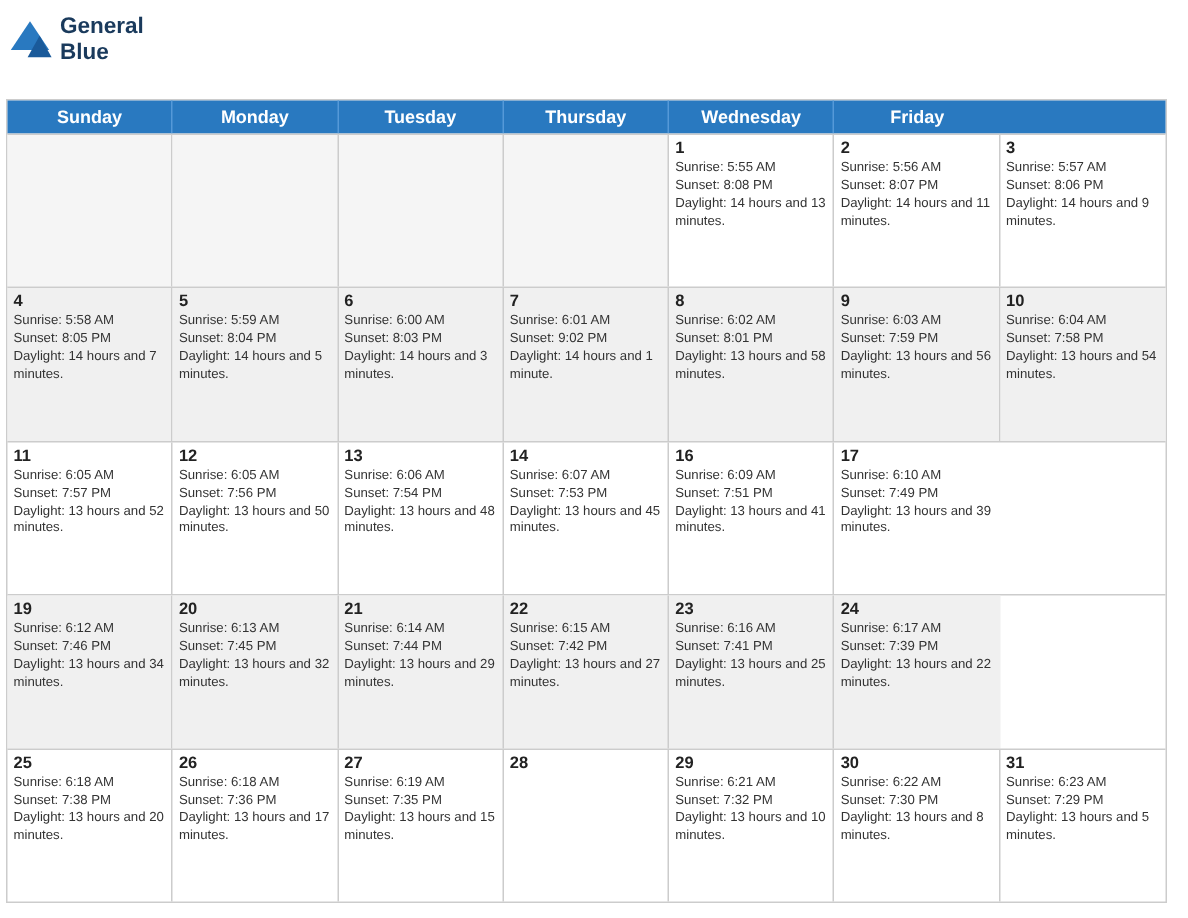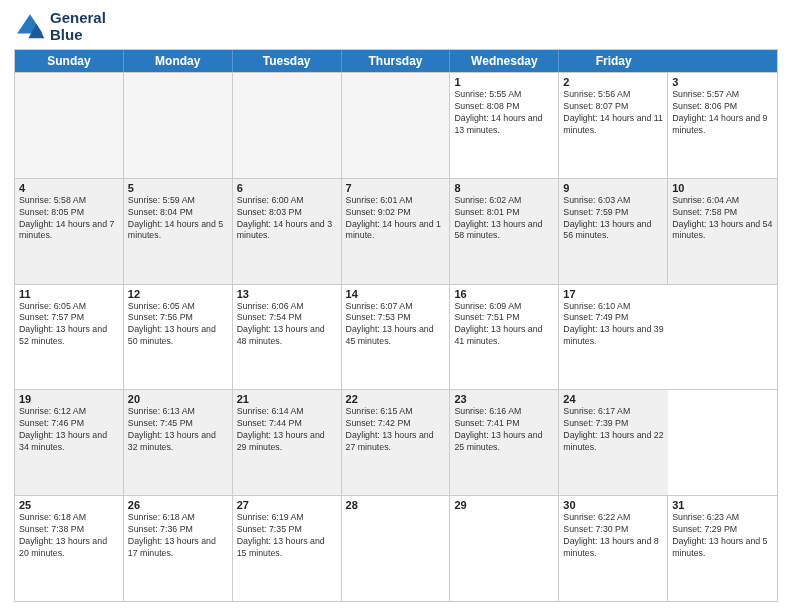--- a/index.html
+++ b/index.html
@@ -6,21 +6,21 @@
     body {
       font-family: Arial, sans-serif;
       background: #fff;
       width: 792px;
       height: 612px;
       overflow: hidden;
     }
     .page {
       width: 792px;
       height: 612px;
-      padding: 10px 14px 10px 14px;
+      padding: 10px 14px 10px 4px;
       display: flex;
       flex-direction: column;
     }
     .header {
       display: flex;
       justify-content: space-between;
       align-items: flex-start;
       margin-bottom: 6px;
     }
     .logo {
@@ -50,20 +50,21 @@
     .location-title {
       font-size: 15px;
       color: #444;
       margin-top: 2px;
     }
     .calendar {
       flex: 1;
       display: flex;
       flex-direction: column;
       border: 1px solid #ccc;
+      margin-top: 17px;
     }
     .cal-header {
       display: grid;
       grid-template-columns: repeat(7, 1fr);
       background: #2979c0;
     }
     .cal-header-cell {
       color: #fff;
       font-size: 12px;
       font-weight: bold;
@@ -249,20 +250,21 @@
           </div>
           <div class="cal-cell">
             <div class="day-num">27</div>
             <div class="day-info"><span>Sunrise: 6:19 AM</span><br><span>Sunset: 7:35 PM</span><br><span>Daylight: 13 hours and 15 minutes.</span></div>
           </div>
           <div class="cal-cell">
             <div class="day-num">28</div>
           </div>
           <div class="cal-cell">
             <div class="day-num">29</div>
+            <div class="day-info"><span>Sunrise: 6:21 AM</span><br><span>Sunset: 7:32 PM</span><br><span>Daylight: 13 hours and 10 minutes.</span></div>
           </div>
           <div class="cal-cell">
             <div class="day-num">30</div>
             <div class="day-info"><span>Sunrise: 6:22 AM</span><br><span>Sunset: 7:30 PM</span><br><span>Daylight: 13 hours and 8 minutes.</span></div>
           </div>
           <div class="cal-cell">
             <div class="day-num">31</div>
             <div class="day-info"><span>Sunrise: 6:23 AM</span><br><span>Sunset: 7:29 PM</span><br><span>Daylight: 13 hours and 5 minutes.</span></div>
           </div>
         </div>

